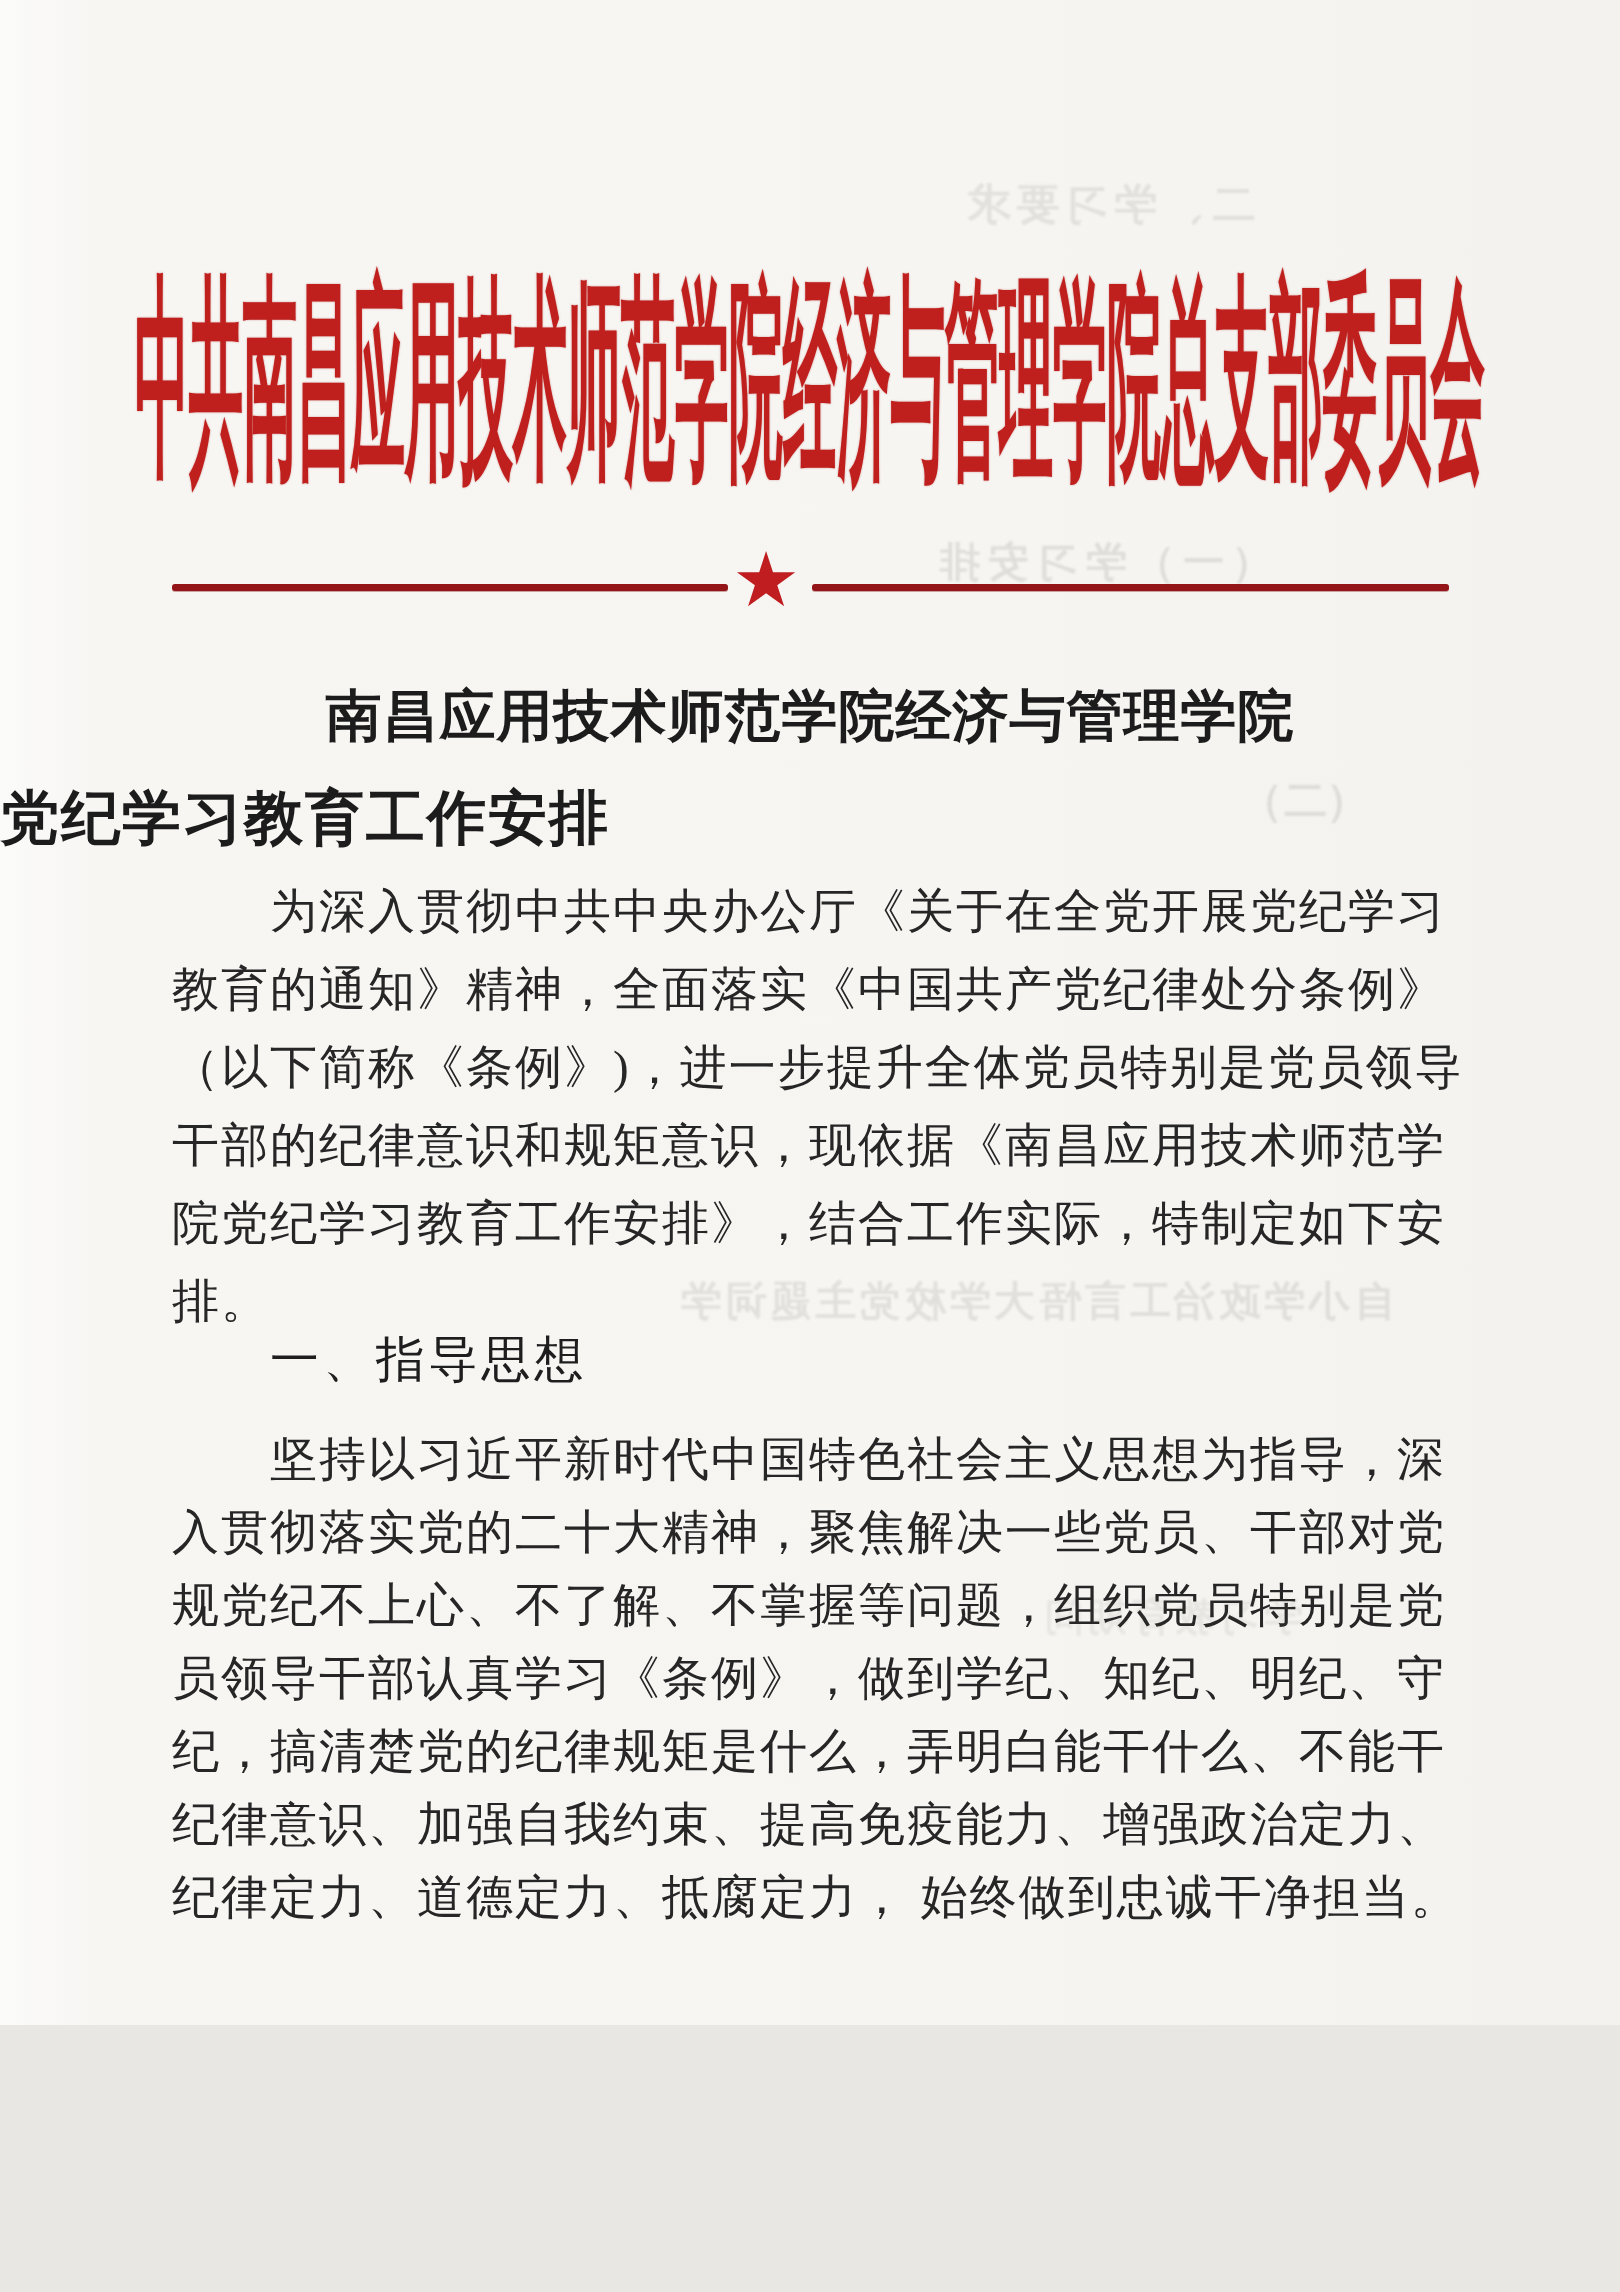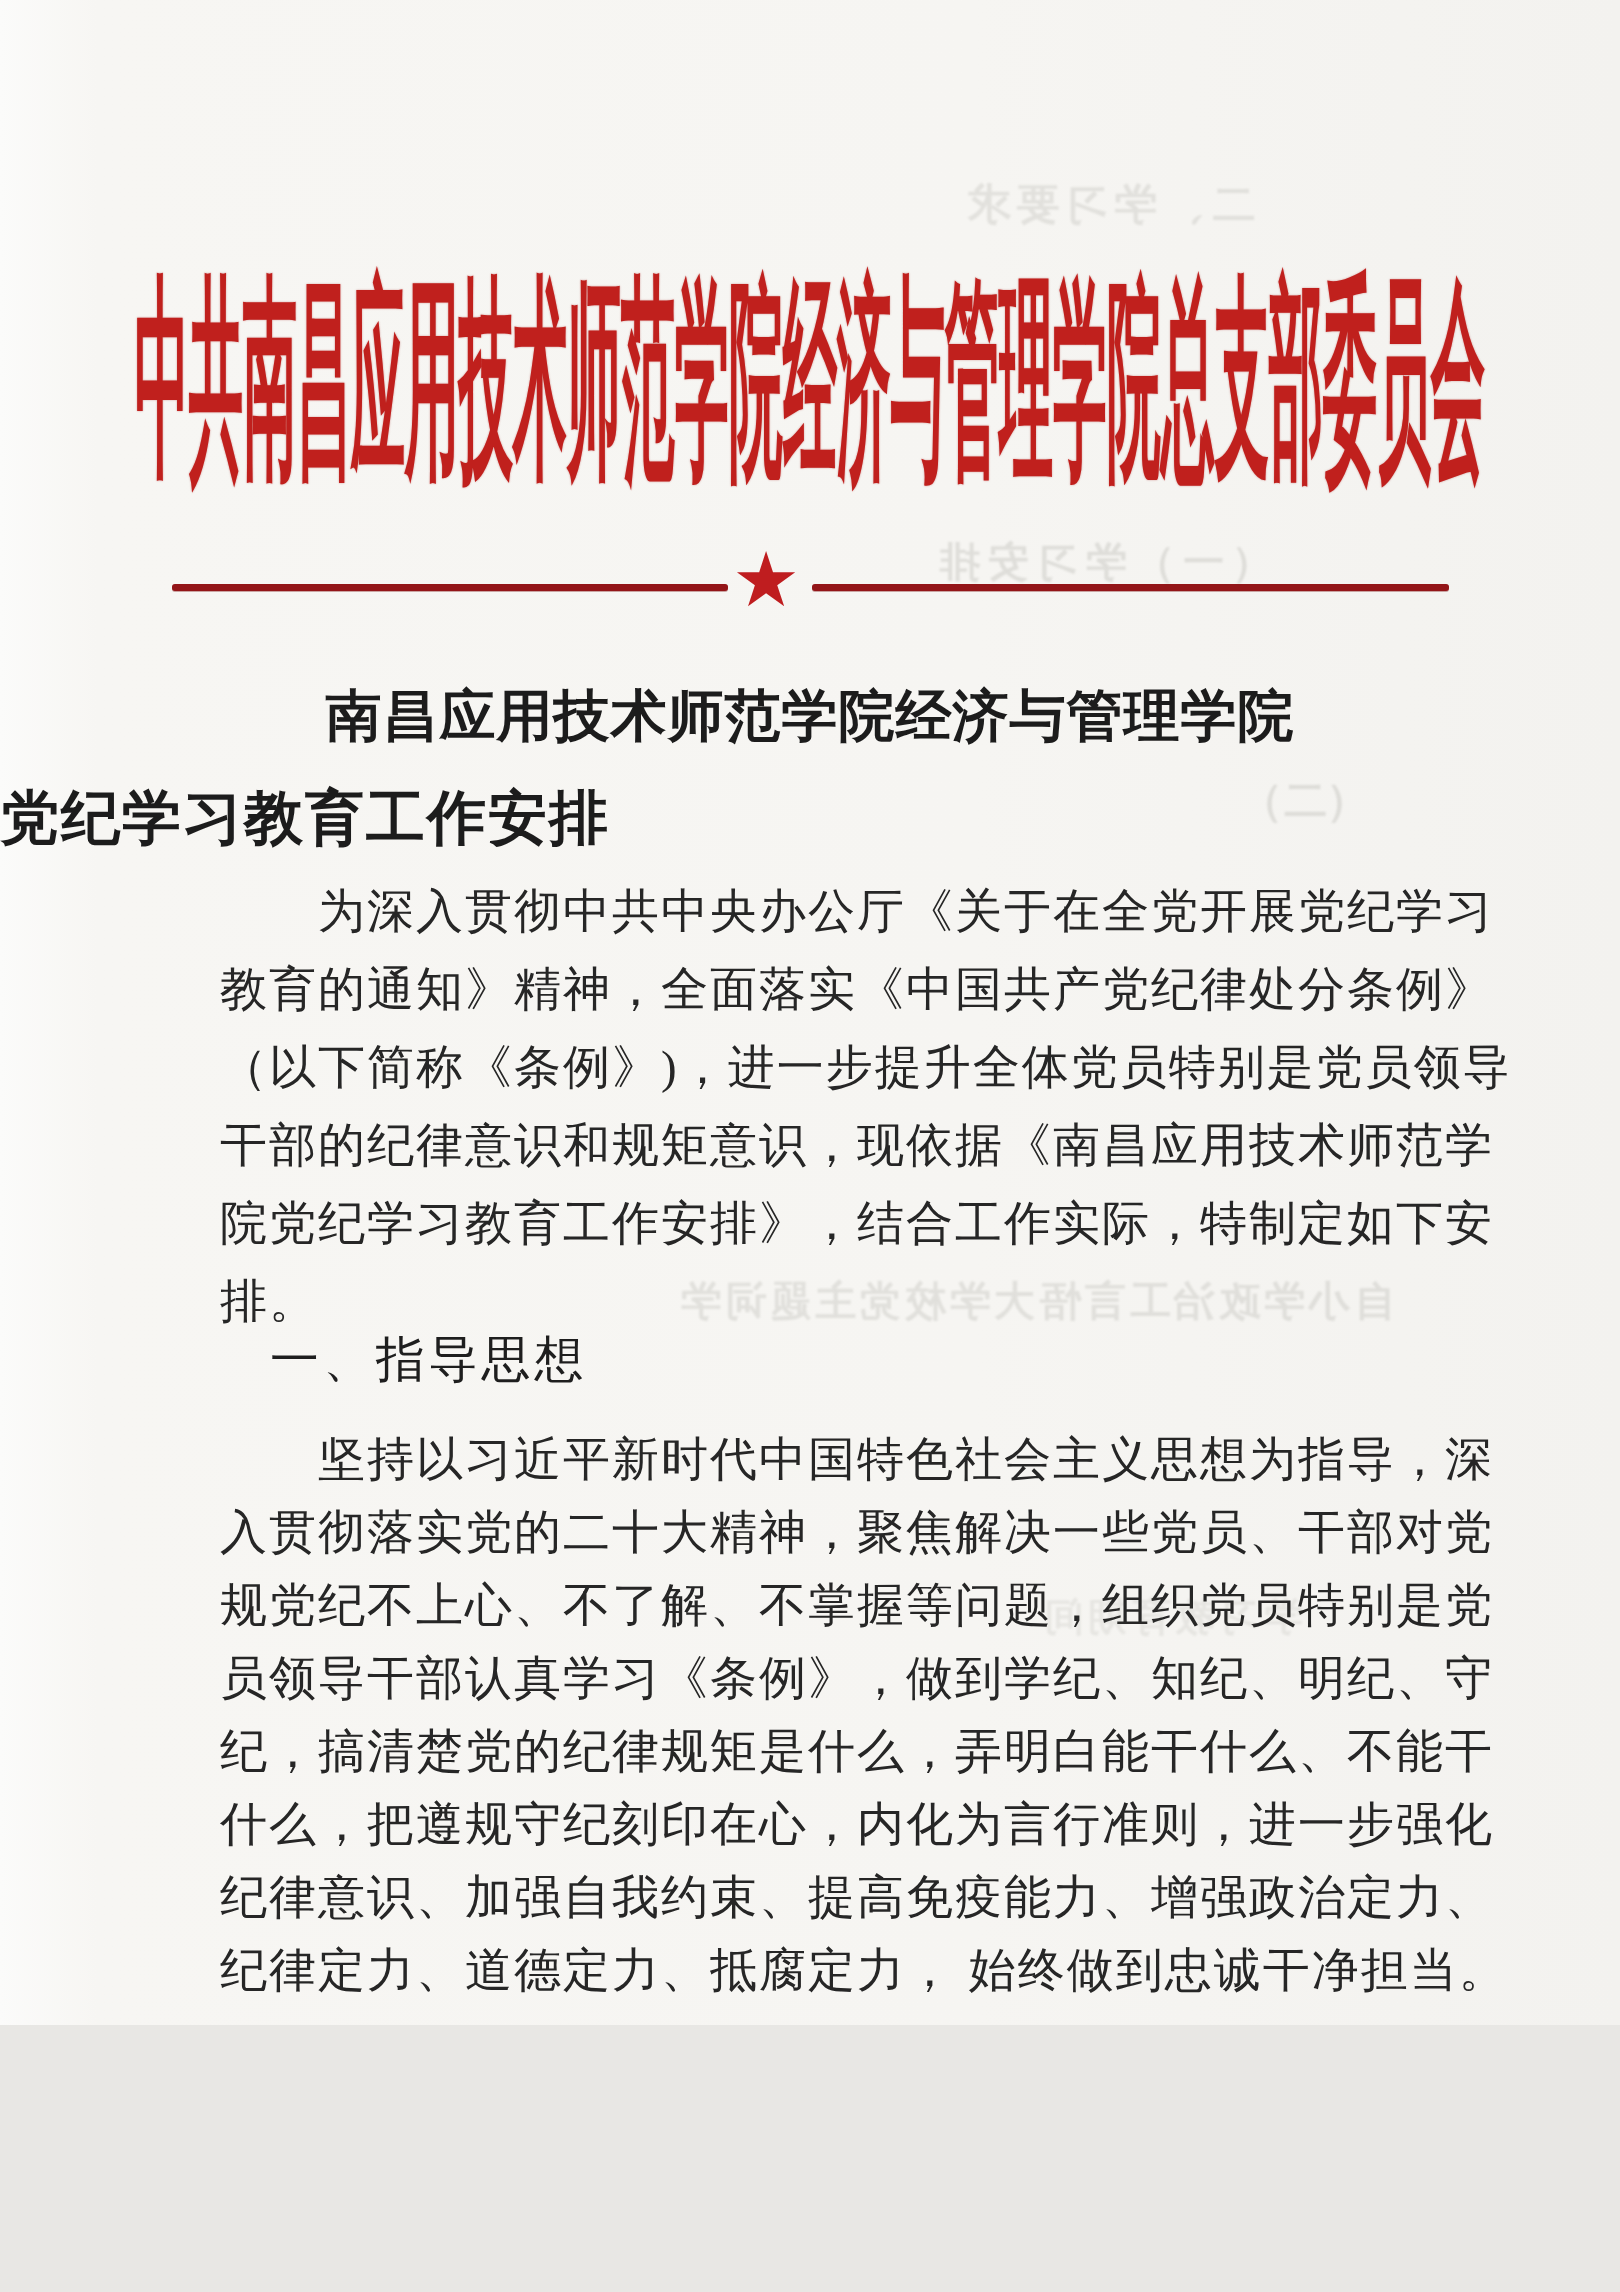--- a/index.html
+++ b/index.html
@@ -83,21 +83,20 @@
 
   
   .para {
     position: absolute;
     left: 172px;
     width: 1294px;
     font-size: 47px;
     letter-spacing: 2px;
     color: #262626;
     white-space: nowrap;
-    margin-left: 48px;
   }
   .para-intro { top: 872px; line-height: 78px; }
   .para-s1    { top: 1423px; line-height: 73px; }
   .line { height: inherit; }
   .indent { padding-left: 98px; }
 
   .section-heading {
     position: absolute;
     top: 1325px;
     left: 270px;
@@ -161,21 +160,20 @@
   </div>
 
   <div class="section-heading">一、指导思想</div>
 
   <div class="para para-s1">
     <div class="line indent">坚持以习近平新时代中国特色社会主义思想为指导，深</div>
     <div class="line">入贯彻落实党的二十大精神，聚焦解决一些党员、干部对党</div>
     <div class="line">规党纪不上心、不了解、不掌握等问题，组织党员特别是党</div>
     <div class="line">员领导干部认真学习《条例》，做到学纪、知纪、明纪、守</div>
     <div class="line">纪，搞清楚党的纪律规矩是什么，弄明白能干什么、不能干</div>
-    <div class="line">什么，把遵规守纪刻印在心，内化为言行准则，进一步强化</div>
     <div class="line">纪律意识、加强自我约束、提高免疫能力、增强政治定力、</div>
     <div class="line">纪律定力、道德定力、抵腐定力， 始终做到忠诚干净担当。</div>
   </div>
 
   <div class="page-number">—1—</div>
 
   <div class="ghost g1">二、学习要求</div>
   <div class="ghost g2">（一）学习安排</div>
   <div class="ghost g3">（二）</div>
   <div class="ghost g4">自小学政治工言悟大学校党主题词学</div>

